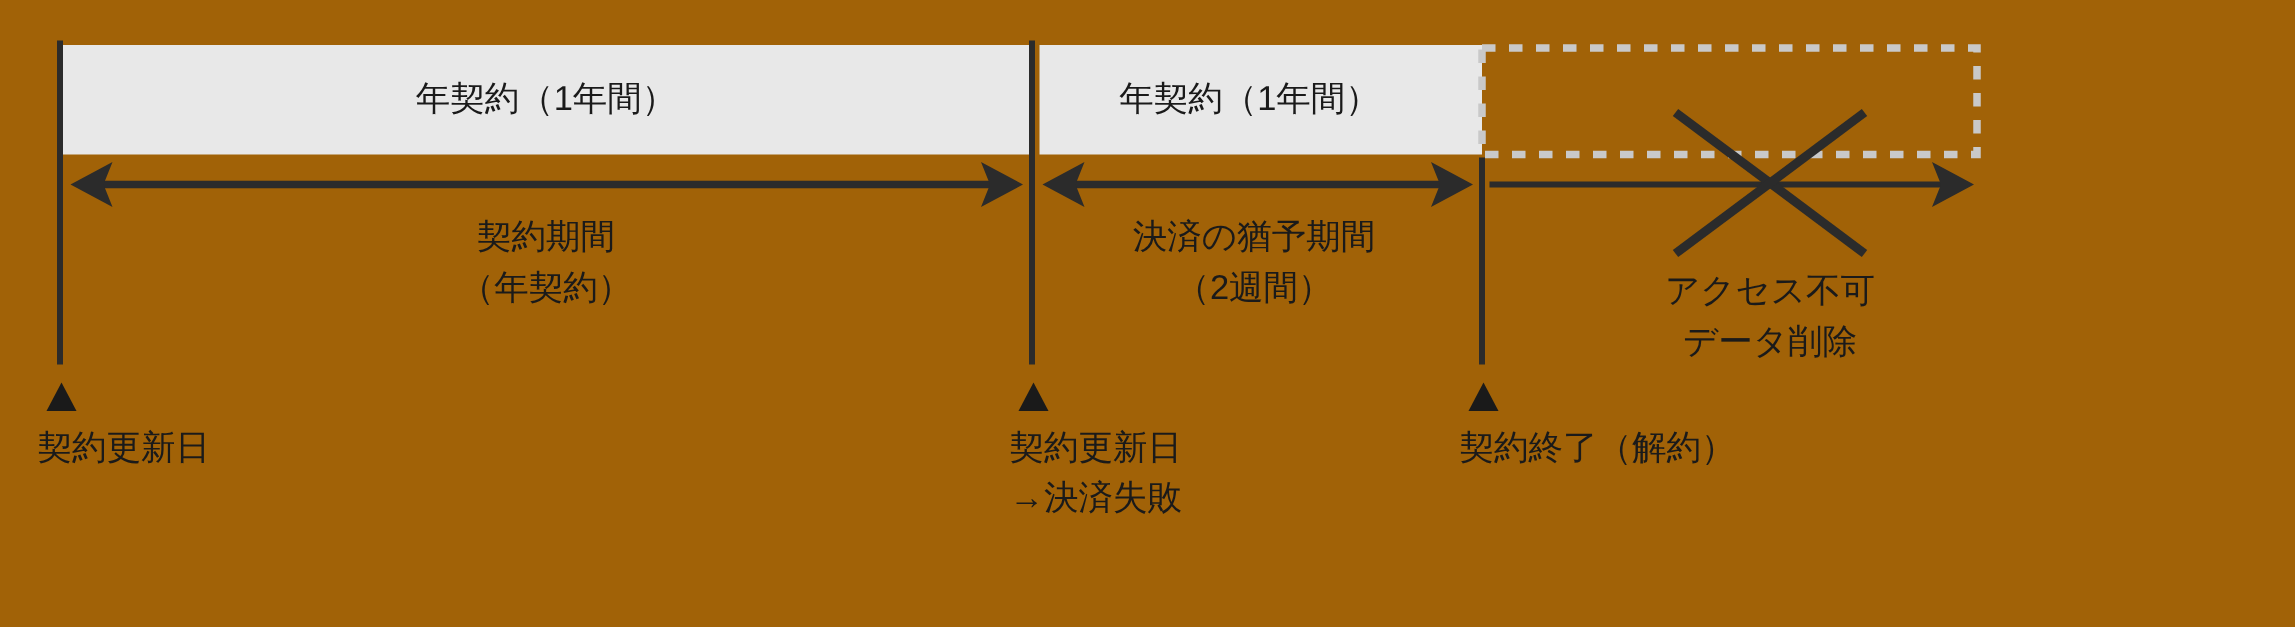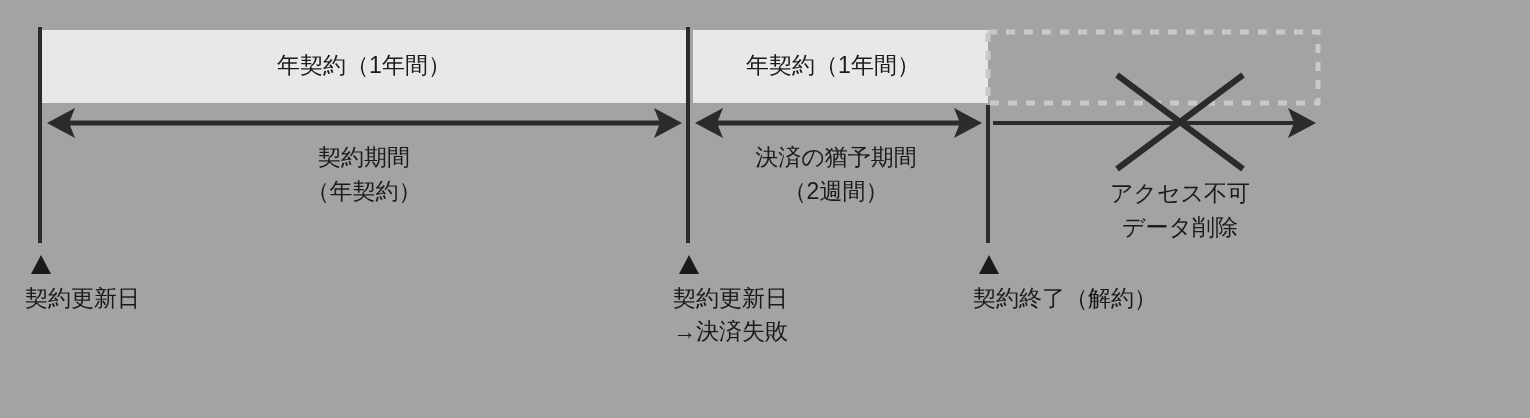--- a/index.html
+++ b/index.html
@@ -8,21 +8,21 @@
     padding: 0;
     background: #ffffff;
   }
   body {
     font-family: "Liberation Sans", "DejaVu Sans", sans-serif;
   }
   #diagram-root {
     position: relative;
     width: 1530px;
     height: 418px;
-    background: #a3a3a3;
+    background: #a16207;
     overflow: hidden;
   }
   #timeline-svg {
     position: absolute;
     top: 0;
     left: 0;
     width: 1530px;
     height: 418px;
     display: block;
   }

